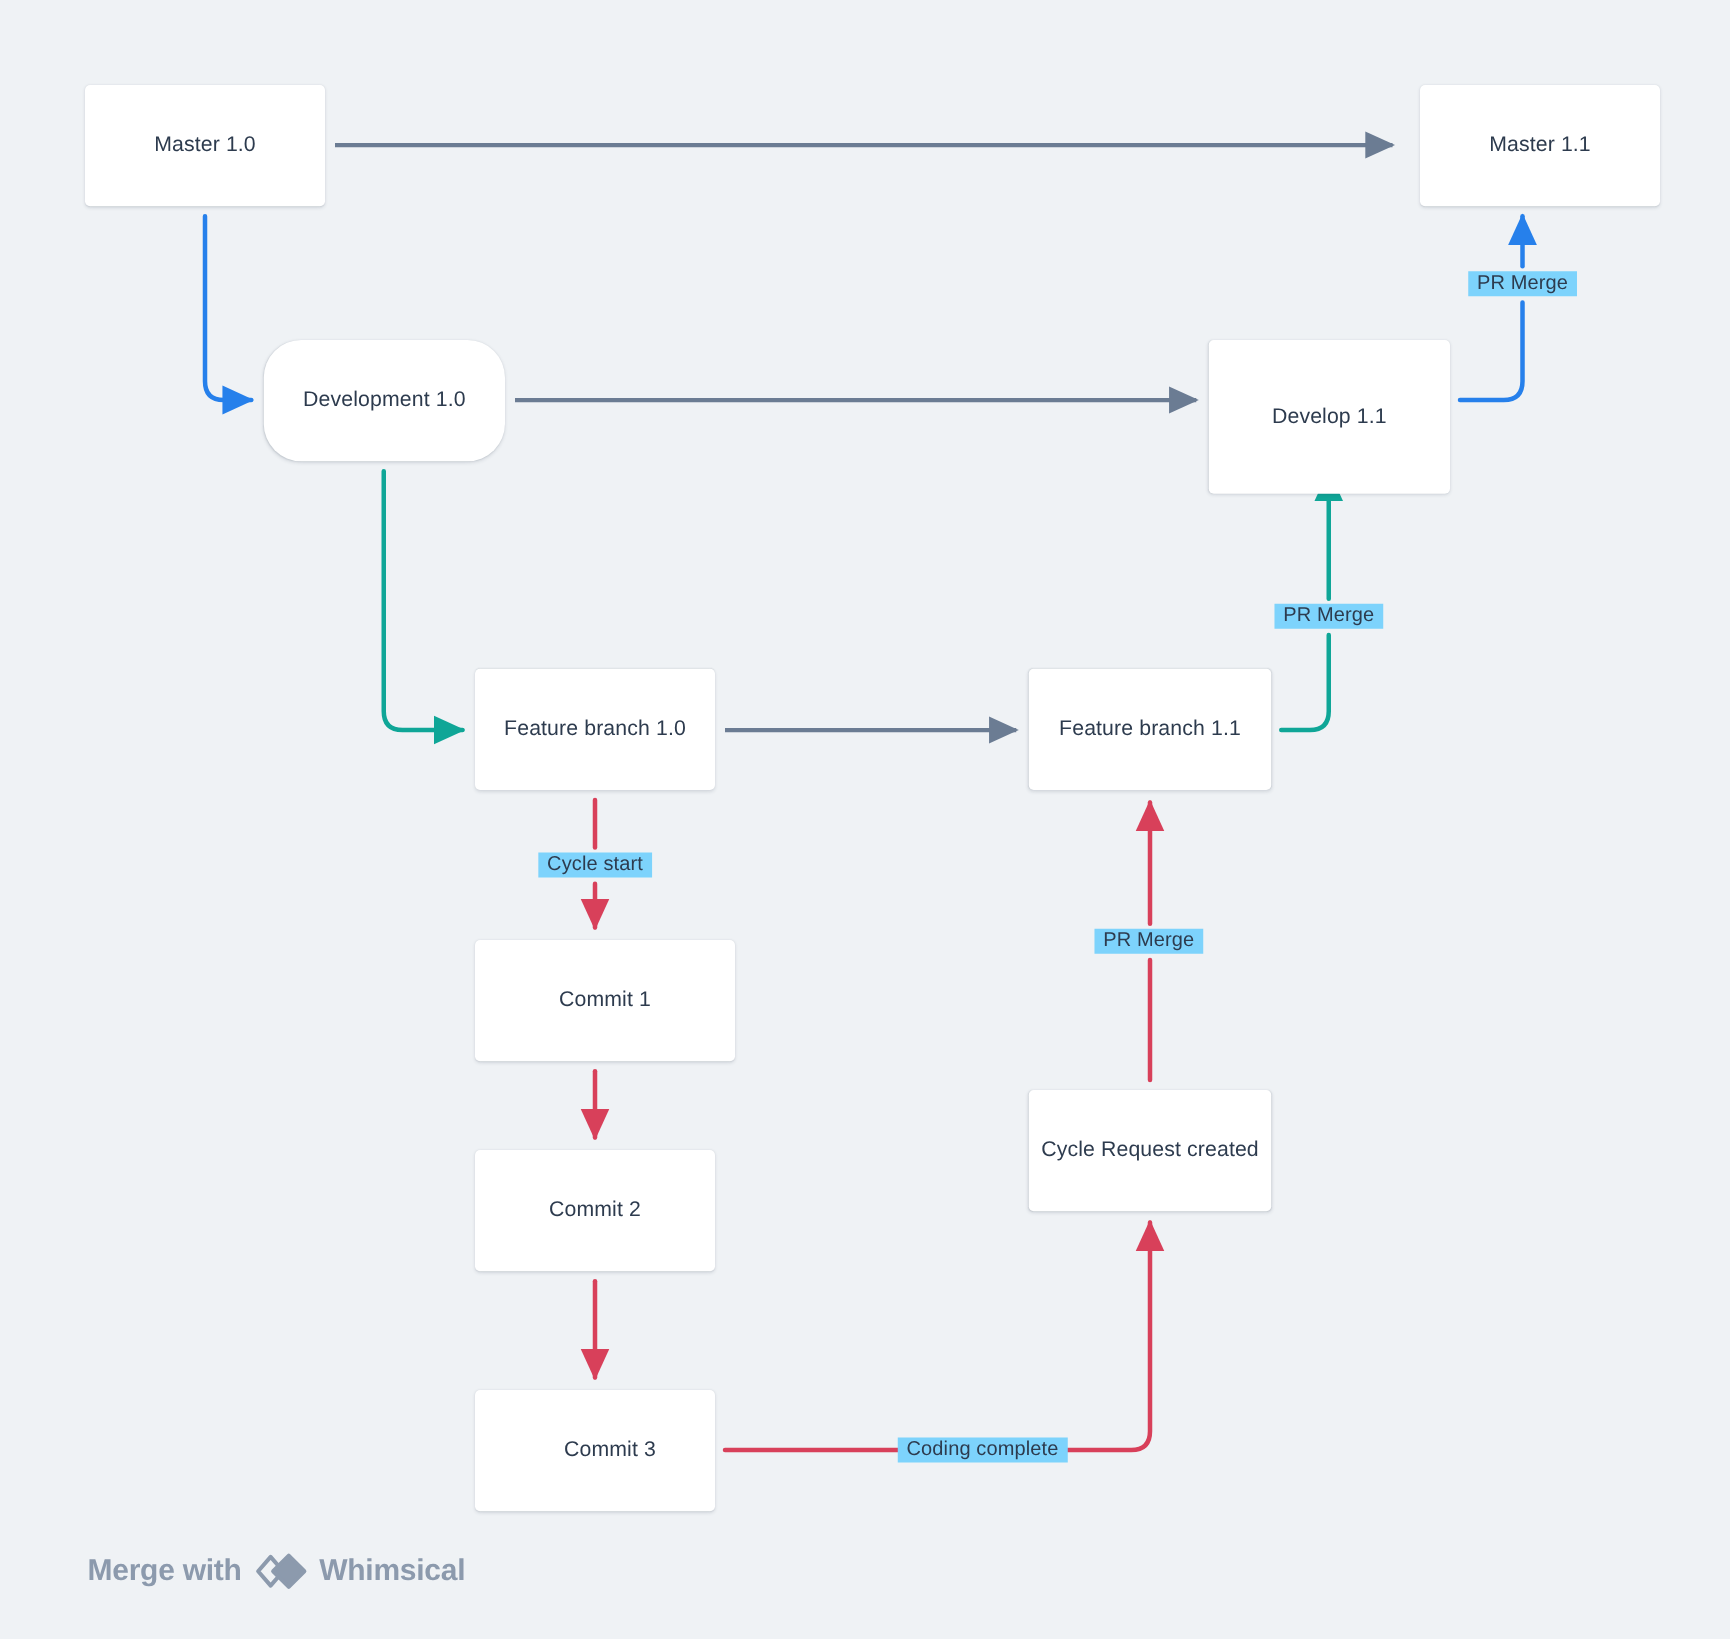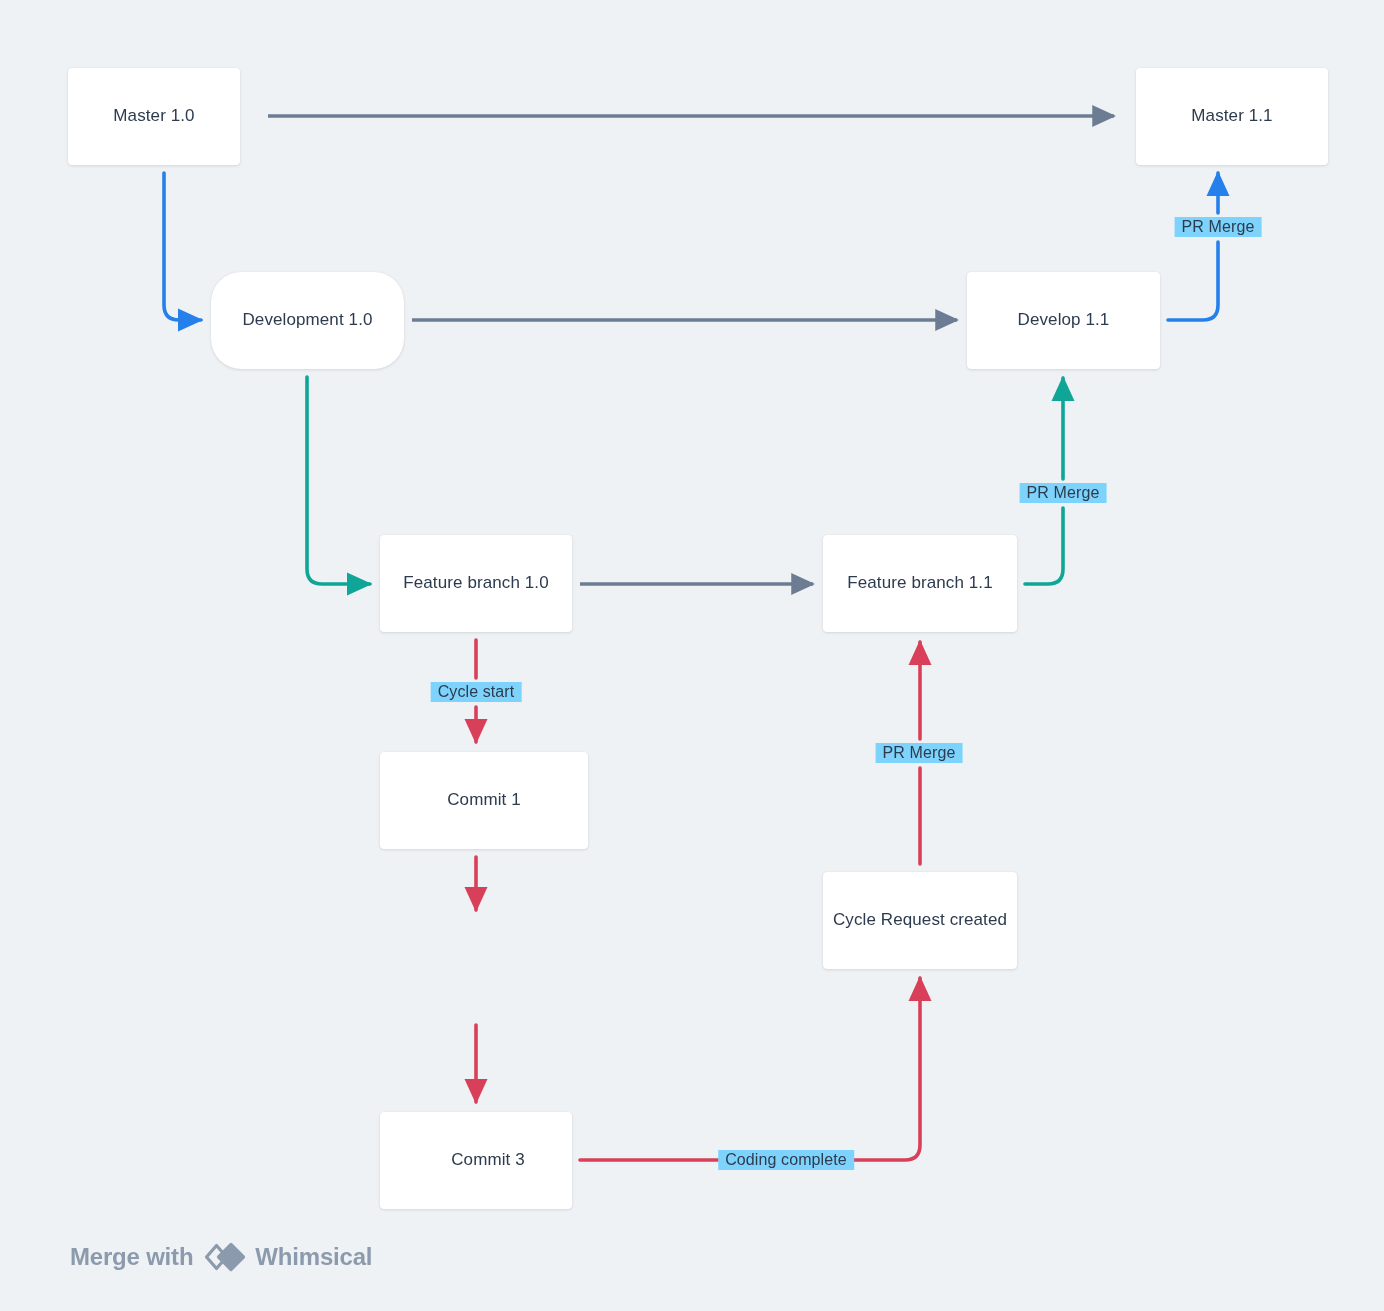--- a/index.html
+++ b/index.html
@@ -120,48 +120,51 @@
     <path d="M 920 864 L 920 768" fill="none" stroke="#d8405a" stroke-width="3.6" stroke-linecap="round"></path>
     <path d="M 920 739 L 920 642" fill="none" stroke="#d8405a" stroke-width="3.6" stroke-linecap="round" marker-end="url(#ah-red)"></path>
 
     <path d="M 1025 584 L 1048 584 Q 1063 584 1063 569 L 1063 508" fill="none" stroke="#0fa697" stroke-width="3.6" stroke-linecap="round"></path>
     <path d="M 1063 479 L 1063 378" fill="none" stroke="#0fa697" stroke-width="3.6" stroke-linecap="round" marker-end="url(#ah-green)"></path>
 
     <path d="M 1168 320 L 1203 320 Q 1218 320 1218 305 L 1218 242" fill="none" stroke="#2680eb" stroke-width="3.6" stroke-linecap="round"></path>
     <path d="M 1218 213 L 1218 173" fill="none" stroke="#2680eb" stroke-width="3.6" stroke-linecap="round" marker-end="url(#ah-blue)"></path>
   </svg>
 
-  <div class="node" style="left:68px; top:68px; width:172px; height:97px;">
+  <div class="node" style="left:68px; top:68px; width:192px; height:97px;">
     <span class="node-label">Master 1.0</span>
   </div>
 
   <div class="node" style="left:1136px; top:68px; width:192px; height:97px;">
     <span class="node-label">Master 1.1</span>
   </div>
 
   <div class="node" style="left:211px; top:272px; width:193px; height:97px;border-radius:30px;">
     <span class="node-label">Development 1.0</span>
   </div>
 
-  <div class="node" style="left:967px; top:272px; width:193px; height:97px;">
+  <div class="node" style="left:967px; top:272px; width:193px; height:123px;">
     <span class="node-label">Develop 1.1</span>
   </div>
 
   <div class="node" style="left:380px; top:535px; width:192px; height:97px;">
     <span class="node-label">Feature branch 1.0</span>
   </div>
 
   <div class="node" style="left:823px; top:535px; width:194px; height:97px;">
     <span class="node-label">Feature branch 1.1</span>
   </div>
 
   <div class="node" style="left:380px; top:752px; width:208px; height:97px;">
     <span class="node-label">Commit 1</span>
   </div>
 
+  <div class="node" style="left:380px; top:920px; width:192px; height:97px;">
+    <span class="node-label">Commit 2</span>
+  </div>
 
   <div class="node" style="left:380px; top:1112px; width:192px; height:97px;padding-left:34px;">
     <span class="node-label">Commit 3</span>
   </div>
 
   <div class="node" style="left:823px; top:872px; width:194px; height:97px;">
     <span class="node-label">Cycle Request created</span>
   </div>
 
   <div class="edge-label" style="left:1218px; top:227px;">PR Merge</div>

